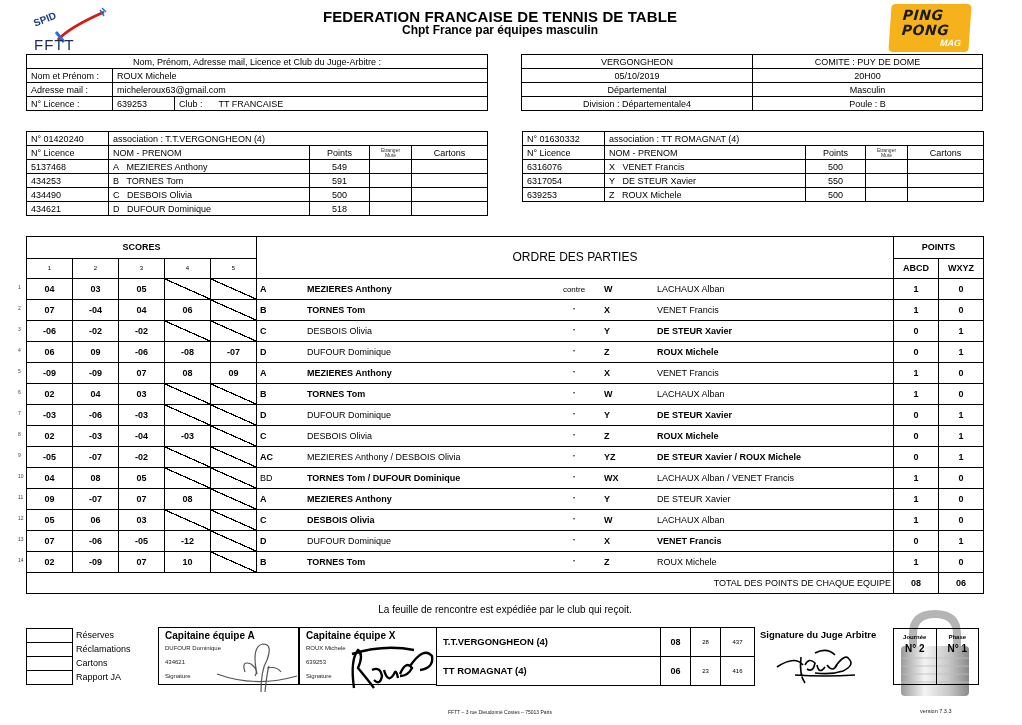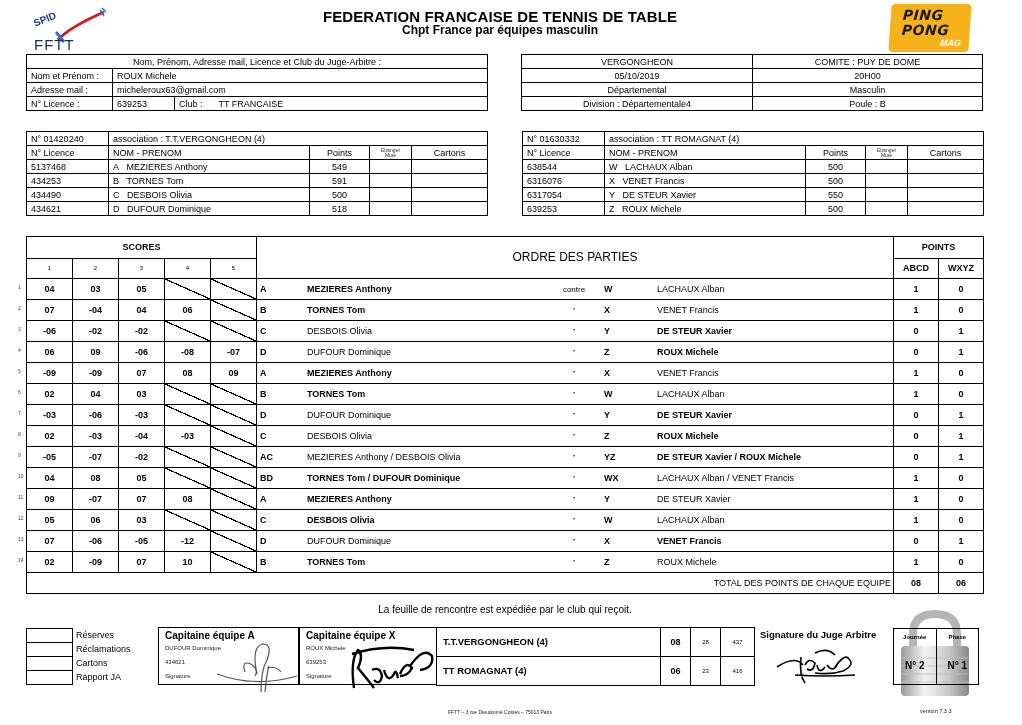--- a/index.html
+++ b/index.html
@@ -56,21 +56,21 @@
   .cap { top: 627px; height: 58px; border: 1px solid #000; }
   .cap .ct { position: absolute; left: 6px; top: 2px; font-size: 10px; font-weight: bold; }
   .cap .cl { position: absolute; left: 6px; font-size: 6px; color: #222; }
   .tres2 { left: 436px; top: 627px; width: 319px; padding-left: 8px; }
   .tres2 td { height: 29px; }
   .sig-juge-title { left: 760px; top: 629px; font-size: 9.5px; font-weight: bold; }
   .lock { left: 893px; top: 610px; width: 84px; height: 92px; }
   .tjour { left: 893px; top: 628px; width: 86px; }
   .tjour td { width: 43px; height: 56px; vertical-align: top; text-align: center; padding-top: 2px; background: transparent; }
   .tjour .jl { font-size: 6px; font-weight: bold; display: block; }
-  .tjour .jv { font-size: 10px; font-weight: bold; display: block; margin-top: 17px; }
+  .tjour .jv { font-size: 10px; font-weight: bold; display: block; }
   .footer-addr { left: 0; width: 1000px; top: 709px; text-align: center; font-size: 5px; color: #222; }
   .version { left: 920px; top: 708px; font-size: 5.5px; color: #222; }
 </style>
 </head>
 <body>
 
 <div class="abs logo-fftt">
   <svg width="82" height="46" viewBox="0 0 82 46">
     <text x="6" y="18" font-family="Liberation Sans, sans-serif" font-size="10" font-weight="bold" fill="#1a3a8a" transform="rotate(-22 14 16)">SPID</text>
     <path d="M30 34 Q40 22 76 6" stroke="#d21b1b" stroke-width="3" fill="none"></path>
@@ -187,27 +187,20 @@
     <td>N° Licence</td>
     <td style="width:201px">NOM - PRENOM</td>
     <td class="c" style="width:60px">Points</td>
     <td style="width:42px">
           <div class="tiny">Etranger</div>
           <div class="tiny">Muté</div>
         </td>
     <td class="c">Cartons</td>
   </tr>
   <tr>
-    <td>638544</td>
-    <td><span>W</span>&nbsp;&nbsp;&nbsp;<span>LACHAUX  Alban</span></td>
-    <td class="c">500</td>
-    <td></td>
-        <td></td>
-  </tr>
-  <tr>
     <td>6316076</td>
     <td><span>X</span>&nbsp;&nbsp;&nbsp;<span>VENET  Francis</span></td>
     <td class="c">500</td>
     <td></td>
         <td></td>
   </tr>
   <tr>
     <td>6317054</td>
     <td><span>Y</span>&nbsp;&nbsp;&nbsp;<span>DE STEUR  Xavier</span></td>
     <td class="c">550</td>
@@ -405,21 +398,21 @@
         <td class="pts">1</td>
       </tr>
       <tr>
         <td class="sc">04</td>
         <td class="sc">08</td>
         <td class="sc">05</td>
         <td class="sc slash"></td>
         <td class="sc slash"></td>
         <td class="mid">
           <div class="midrow">
-            <span style="left:3px;font-weight:bold">BD</span>
+            <span style="left:3px;font-weight:normal">BD</span>
             <span style="left:50px;font-weight:bold">TORNES Tom / DUFOUR Dominique</span>
             <span style="left:302px;width:30px;text-align:center;font-size:7px">"</span>
             <span style="left:347px;font-weight:bold">WX</span>
             <span style="left:400px;">LACHAUX Alban / VENET Francis</span>
           </div>
         </td>
         <td class="pts">1</td>
         <td class="pts">0</td>
       </tr>
       <tr>

